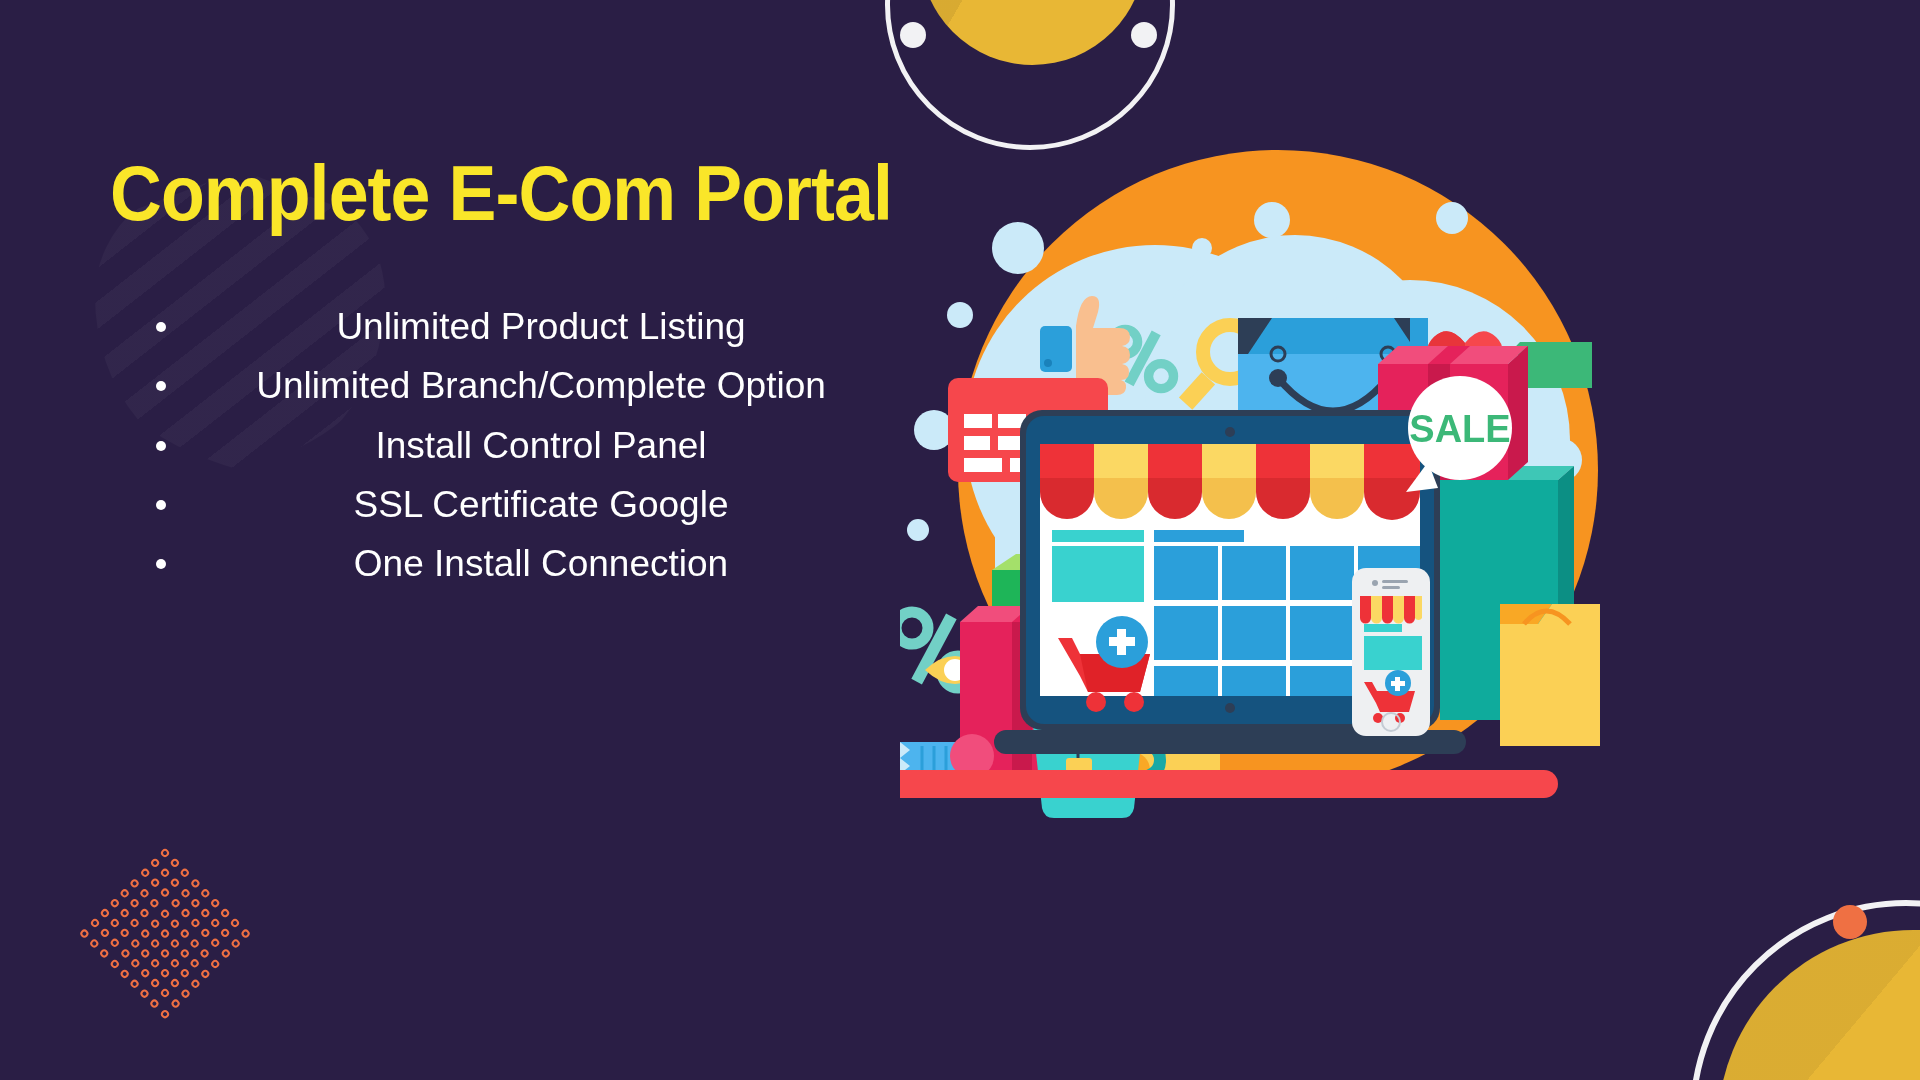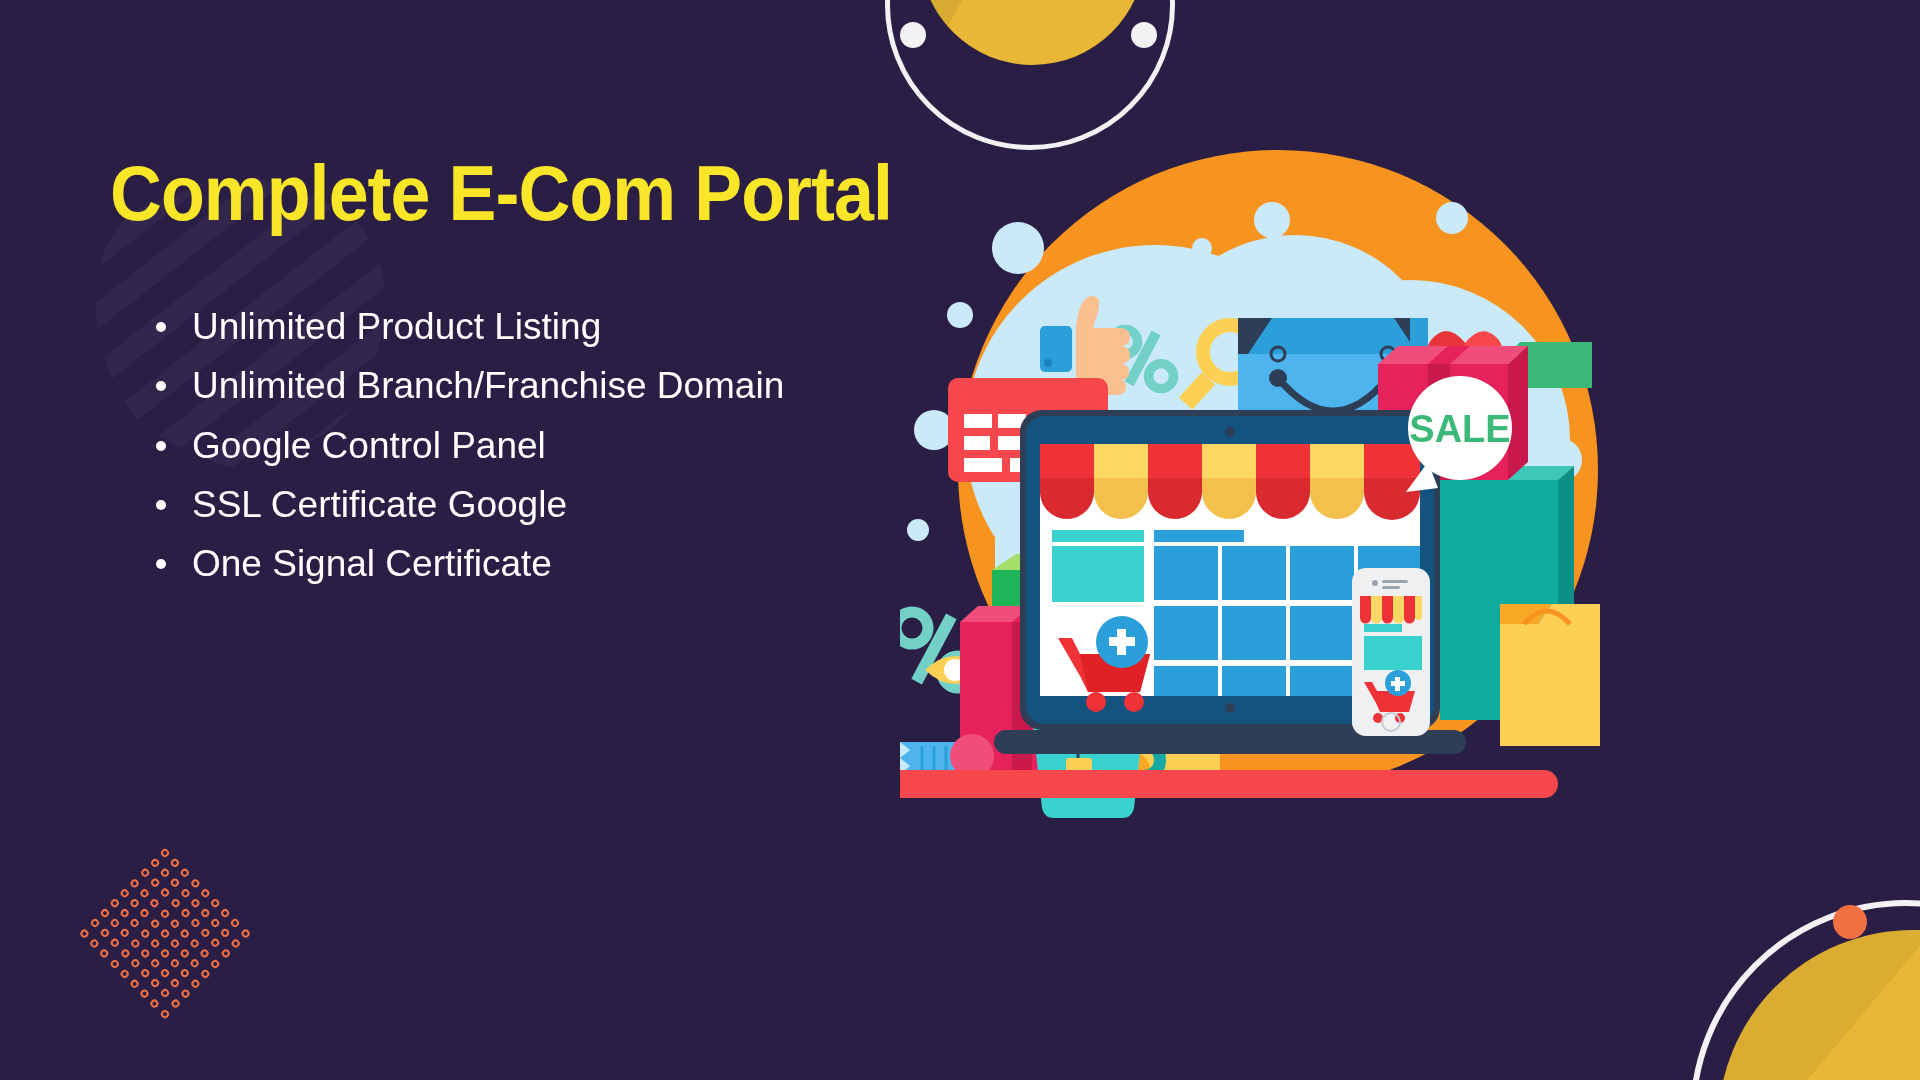--- a/index.html
+++ b/index.html
@@ -122,20 +122,21 @@
     list-style: none;
   }
   #feature-list li {
     position: relative;
     color: #ffffff;
     font-size: 37px;
     line-height: 1.44;
     padding-left: 42px;
     margin: 0 0 6px 0;
     font-weight: 300;
+    text-align: center;
   }
   #feature-list li::before {
     content: "";
     position: absolute;
     left: 6px; top: 22px;
     width: 10px; height: 10px;
     border-radius: 50%;
     background: #ffffff;
   }
 
@@ -264,24 +265,24 @@
         <div class="ddot" style="border-color: rgb(239, 112, 67);"></div>
         <div class="ddot" style="border-color: rgb(239, 112, 67);"></div>
         <div class="ddot" style="border-color: rgb(239, 112, 67);"></div>
       </div>
     </div>
 
   <h1 id="headline" style="color: rgb(250, 230, 41);">Complete E-Com Portal</h1>
 
   <ul id="feature-list">
     <li>Unlimited Product Listing</li>
-    <li>Unlimited Branch/Franchise Domain</li>
-    <li>Google Control Panel</li>
+    <li>Unlimited Branch/Complete Option</li>
+    <li>Install Control Panel</li>
     <li>SSL Certificate Google</li>
-    <li>One Signal Certificate</li>
+    <li>One Install Connection</li>
   </ul>
 
   <div id="illustration">
     <svg viewBox="0 0 700 700" xmlns="http://www.w3.org/2000/svg">
 
       <circle cx="378" cy="340" r="320" fill="#f79420"></circle>
 
       <g>
         <circle cx="255" cy="305" r="190" fill="#cbeaf9"></circle>
         <circle cx="395" cy="255" r="150" fill="#cbeaf9"></circle>

